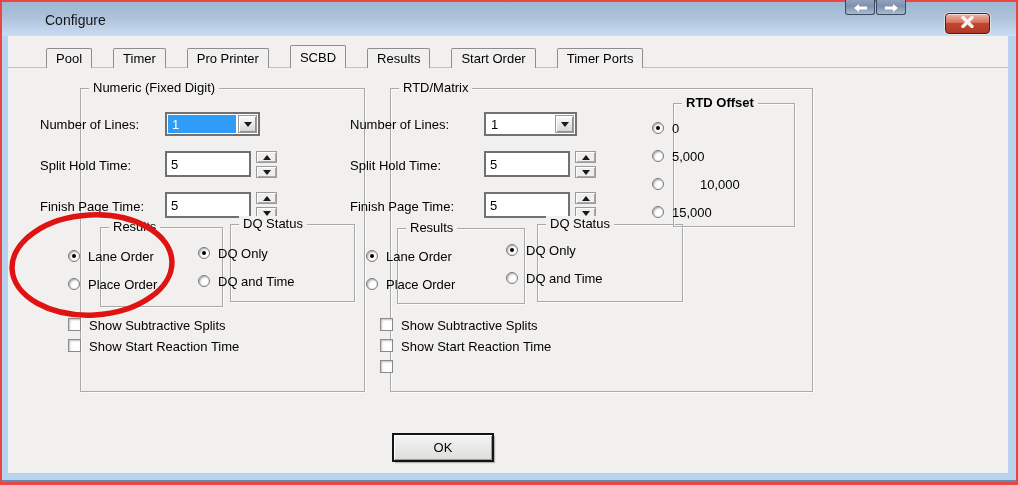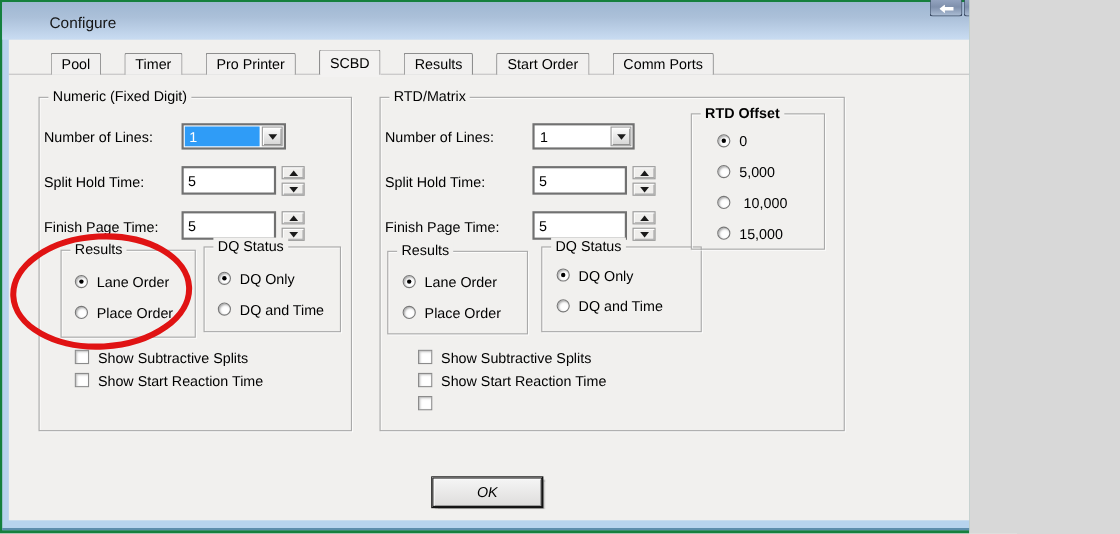--- a/index.html
+++ b/index.html
@@ -1,37 +1,37 @@
 <!DOCTYPE html>
 <html><head>
 <meta charset="utf-8">
 <style>
   html,body{margin:0;padding:0;background:#d8d8d8;}
   *{box-sizing:border-box;}
-  .window{position:relative;width:881px;height:485px;background:#15803d;overflow:hidden;
+  .window{position:relative;width:1018px;height:485px;background:#ef4444;overflow:hidden;
           font-family:"Liberation Sans",sans-serif;font-size:13px;color:#000;}
   .glass{position:absolute;left:2px;top:2px;width:1014px;height:480px;background:#b7d3ee;}
   .glass-bottomline{position:absolute;left:2px;bottom:3px;width:1014px;height:2px;background:#5d8dad;}
   .titlebar{position:absolute;left:2px;top:2px;width:1014px;height:34px;
             background:linear-gradient(180deg,#9fb7d2 0%,#abc0d9 40%,#c9dcf2 100%);}
   .title-text{position:absolute;left:43px;top:10px;font-size:14px;color:#151515;}
   .navbtn{position:absolute;top:0;width:30px;height:15px;border:1px solid #3a4a63;border-top:none;
           background:linear-gradient(180deg,#93a3bf,#7f90ac 45%,#a9bbd3);border-radius:0 0 3px 3px;
           display:flex;align-items:center;justify-content:center;z-index:6;}
   .closebtn{position:absolute;left:945px;top:13px;width:45px;height:21px;border:1px solid #5e1712;border-radius:4px;
             background:linear-gradient(180deg,#efb4a7 0%,#d8705b 45%,#c14634 50%,#ad3a26 100%);
             box-shadow:0 0 0 1px rgba(255,255,255,.45), inset 0 1px 0 rgba(255,255,255,.55);
             display:flex;align-items:center;justify-content:center;z-index:6;}
   .client{position:absolute;left:8px;top:36px;width:1000px;height:437px;background:#f1f0ee;}
   .tab-baseline{position:absolute;left:8px;top:67px;width:1000px;height:1px;background:#c2c2c2;z-index:1;}
   .tabbar{position:absolute;left:26px;top:45px;height:23px;display:flex;align-items:flex-end;z-index:2;}
   .tab{height:20px;padding:0 9px;margin-right:1px;background:#f1f0ef;border:1px solid #8e8e8e;border-bottom:none;
        border-radius:2px 2px 0 0;display:flex;align-items:center;white-space:nowrap;margin-left:20px;}
   .tab.active{height:23px;background:#f3f2f1;z-index:3;box-shadow:0 2px 0 #f3f2f1;}
-  .groupbox{position:absolute;border:1px solid #a9a9a9;box-shadow:inset 1px 1px 0 rgba(255,255,255,.7),1px 1px 0 rgba(255,255,255,.7);z-index:2;}
+  .groupbox{position:absolute;border:1px solid #a9a9a9;box-shadow:inset 1px 1px 0 rgba(255,255,255,.7),1px 1px 0 rgba(255,255,255,.7);z-index:2;margin-left:45px;}
   .legend{position:absolute;top:-9px;left:8px;background:#f1f0ee;padding:0 4px;white-space:nowrap;}
   .lbl{position:absolute;text-align:left;white-space:nowrap;z-index:2;}
   .txt{position:absolute;background:#fff;border:2px solid #717171;display:flex;align-items:center;padding-left:4px;z-index:2;}
   .combo{position:absolute;background:#fff;border:2px solid #717171;display:flex;z-index:2;}
   .combo .sel{flex:1;margin:1px;display:flex;align-items:center;padding-left:4px;}
   .combo.hl .sel{background:#2f9cf7;color:#fff;}
   .combo .drop{width:19px;margin:1px;background:linear-gradient(180deg,#fdfdfd,#d4d4d4);
                box-shadow:inset 1px 1px 0 #fff,inset -1px -1px 0 #8f8f8f;border:1px solid #9a9a9a;
                display:flex;align-items:center;justify-content:center;}
   .tri-down{width:0;height:0;border-left:4px solid transparent;border-right:4px solid transparent;border-top:5px solid #1a1a1a;}
@@ -41,21 +41,21 @@
             box-shadow:inset 1px 1px 0 #fff,inset -1px -1px 0 #a9a9a9;display:flex;align-items:center;justify-content:center;}
   .sb.up{top:0;} .sb.dn{top:15px;}
   .radio{position:absolute;width:12px;height:12px;border-radius:50%;background:#fff;border:1px solid #777;
          box-shadow:inset 1px 1px 2px rgba(0,0,0,.35);z-index:2;}
   .radio.checked::after{content:"";position:absolute;left:3px;top:3px;width:4px;height:4px;border-radius:50%;background:#000;}
   .olbl{position:absolute;text-align:left;white-space:nowrap;z-index:2;}
   .cb{position:absolute;width:13px;height:13px;background:#fff;border:1px solid #8b8b8b;
       box-shadow:inset 1px 1px 2px rgba(0,0,0,.25);z-index:2;}
   .btn97{position:absolute;width:100px;height:27px;background:linear-gradient(180deg,#f5f5f5,#dedddc);
          border:1px solid #8a8a8a;box-shadow:inset 1px 1px 0 #fff,inset -1px -1px 0 #9c9c9c,1px 1px 1px rgba(0,0,0,.25);
-         display:flex;align-items:center;justify-content:center;z-index:2;font-style:italic;}
+         display:flex;align-items:center;justify-content:center;z-index:2;}
   .btn97.default{border:1px solid #151515;box-shadow:inset 1px 1px 0 #fff,inset -1px -1px 0 #9c9c9c,0 0 0 1px #151515,2px 2px 1px rgba(0,0,0,.25);}
   .annotation{position:absolute;left:4px;top:208px;width:176px;height:114px;z-index:7;pointer-events:none;}
 </style>
 </head>
 <body>
 
 <div class="window">
   <div class="glass"></div>
 
   <div class="titlebar">
@@ -88,21 +88,21 @@
   <div class="client"></div>
   <div class="tab-baseline"></div>
 
   <div class="tabbar">
     <div class="tab">Pool</div>
     <div class="tab">Timer</div>
     <div class="tab">Pro Printer</div>
     <div class="tab active">SCBD</div>
     <div class="tab">Results</div>
     <div class="tab">Start Order</div>
-    <div class="tab">Comm Ports</div>
+    <div class="tab">Timer Ports</div>
   </div>
 
   <div class="groupbox" style="left:35px;top:88px;width:285px;height:304px;">
     <span class="legend">Numeric (Fixed Digit)</span>
   </div>
 
   <div class="lbl" style="left:40px;top:117px;width:117px;">Number of Lines:</div>
   <div class="combo hl" style="left:165px;top:112px;width:95px;height:24px;">
     <div class="sel">1</div>
     <div class="drop">
@@ -210,21 +210,21 @@
   <span class="cb" style="left:380px;top:360px;"></span>
 
   <div class="groupbox" style="left:628px;top:103px;width:122px;height:124px;font-weight:bold;">
     <span class="legend">RTD Offset</span>
   </div>
   <span class="radio checked" style="left:652px;top:122px;"></span>
   <span class="olbl" style="left:672px;top:121px;">0</span>
   <span class="radio" style="left:652px;top:150px;"></span>
   <span class="olbl" style="left:672px;top:149px;">5,000</span>
   <span class="radio" style="left:652px;top:178px;"></span>
-  <span class="olbl" style="left:676px;top:177px;">10,000</span>
+  <span class="olbl" style="left:700px;top:177px;">10,000</span>
   <span class="radio" style="left:652px;top:206px;"></span>
   <span class="olbl" style="left:672px;top:205px;">15,000</span>
 
   <div class="btn97 default" style="left:393px;top:434px;">OK</div>
 
   <svg class="annotation" viewBox="0 0 176 114">
     <ellipse cx="88" cy="57" rx="80" ry="50" fill="none" stroke="#e01313" stroke-width="5.5" transform="rotate(-3 88 57)"></ellipse>
   </svg>
 
   <div class="glass-bottomline"></div>

